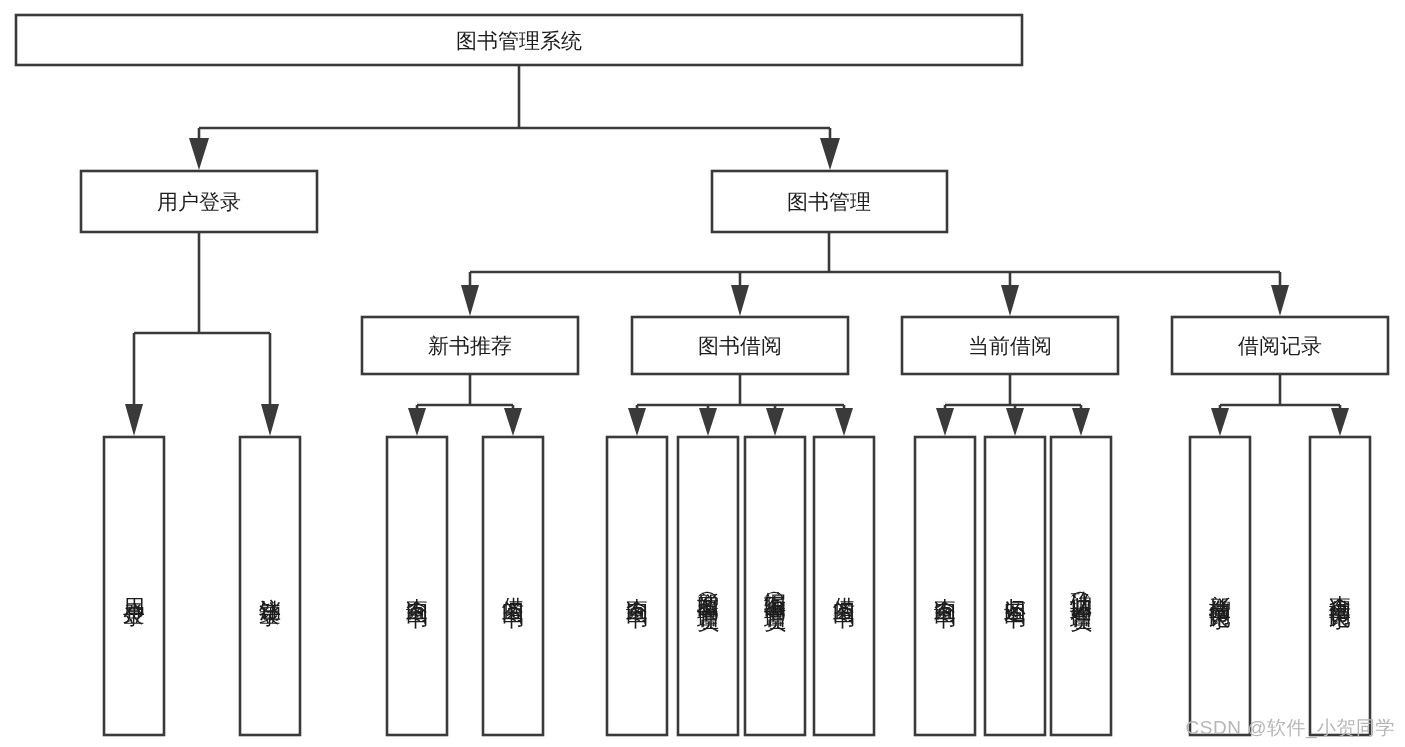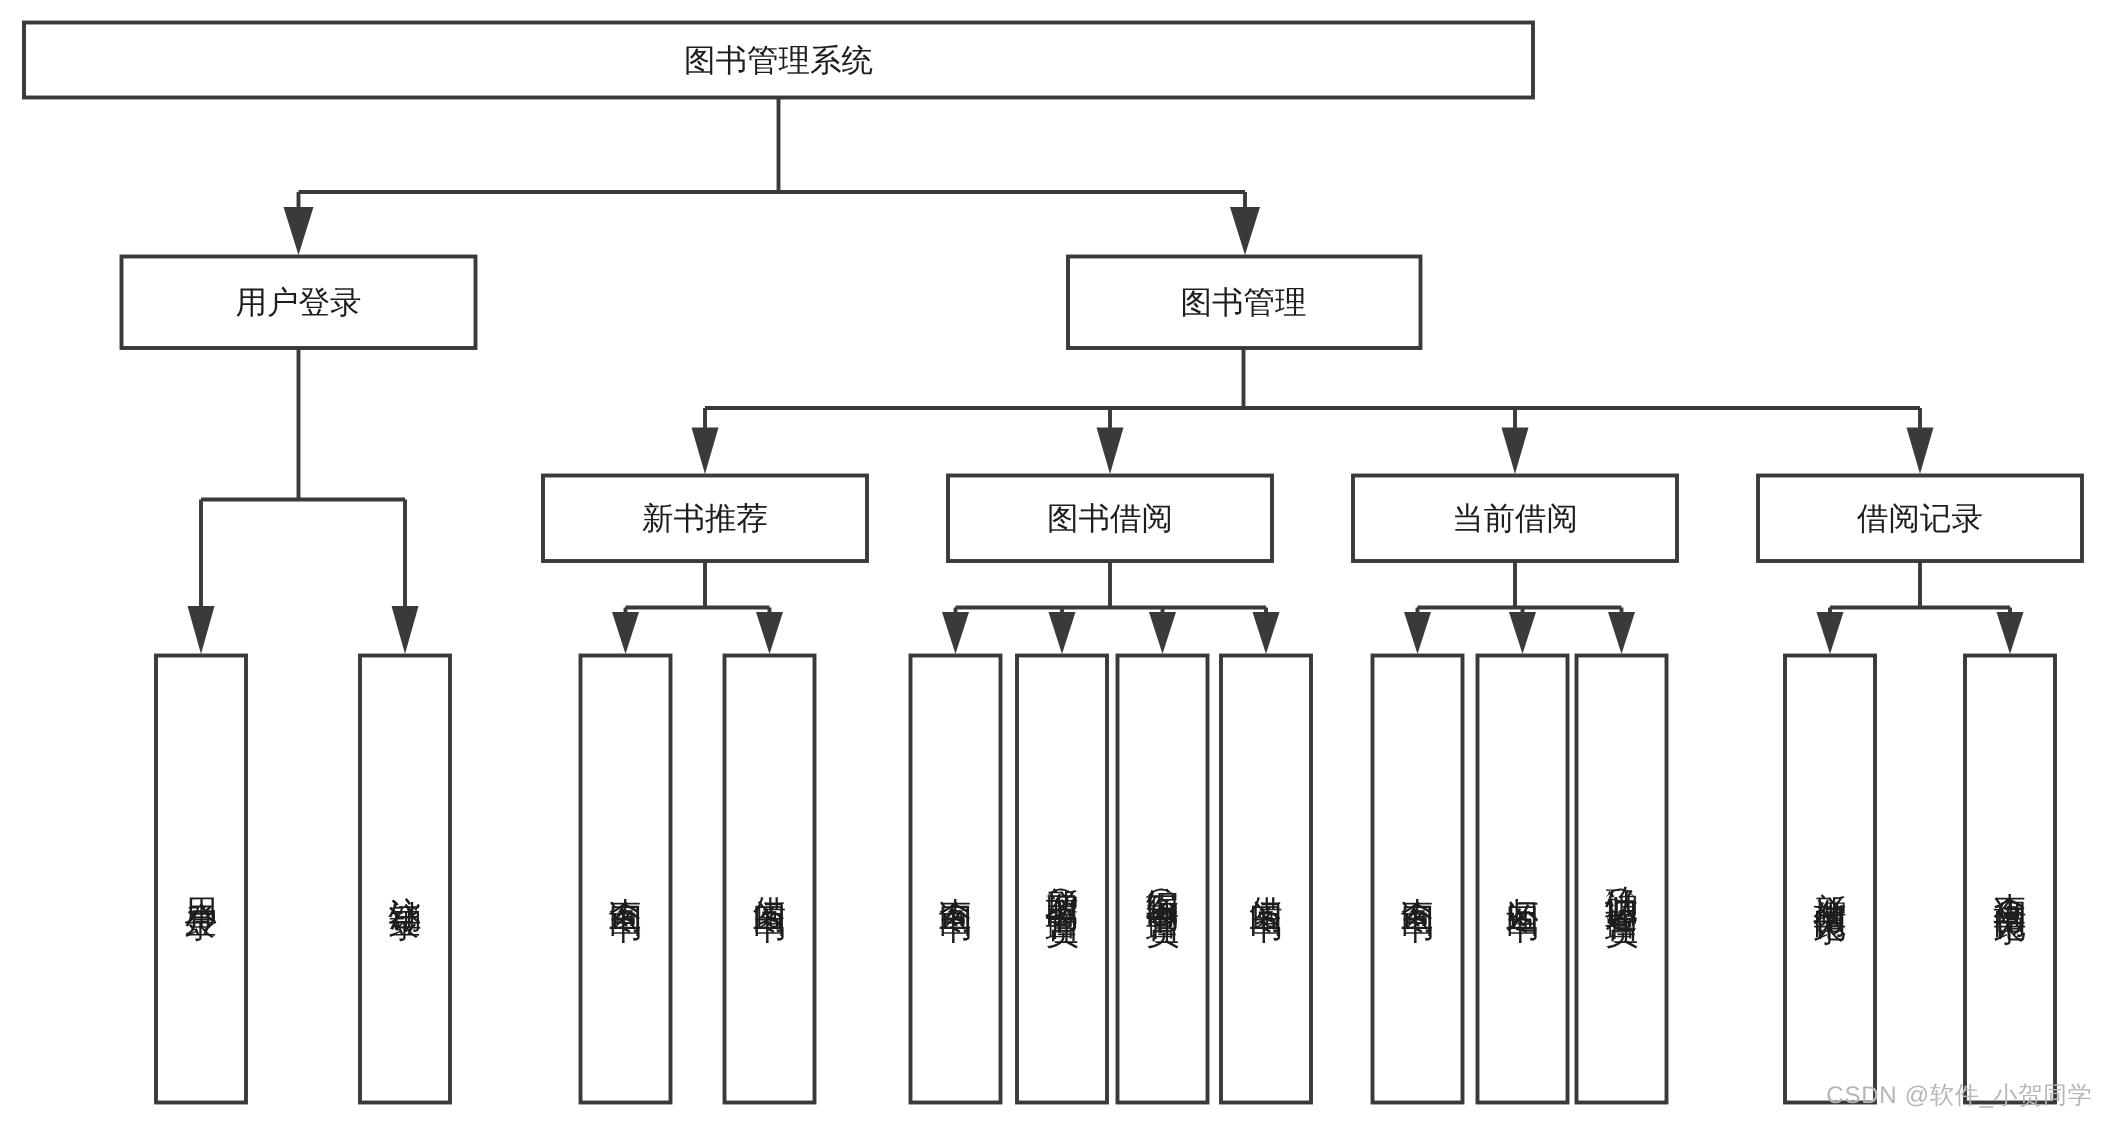--- a/index.html
+++ b/index.html
@@ -45,21 +45,21 @@
     font-size: 21px;
     fill: #1d1d1d;
     text-anchor: middle;
     dominant-baseline: middle;
   }
   .watermark {
     position: absolute;
     right: 10px;
     bottom: 6px;
     font-family: "Liberation Sans", "DejaVu Sans", sans-serif;
-    font-size: 16px;
+    font-size: 19px;
     color: #b6b6b6;
     letter-spacing: 0.5px;
     user-select: none;
     pointer-events: none;
     margin-top: 20px;
   }
 </style>
 </head>
 <body>
 

